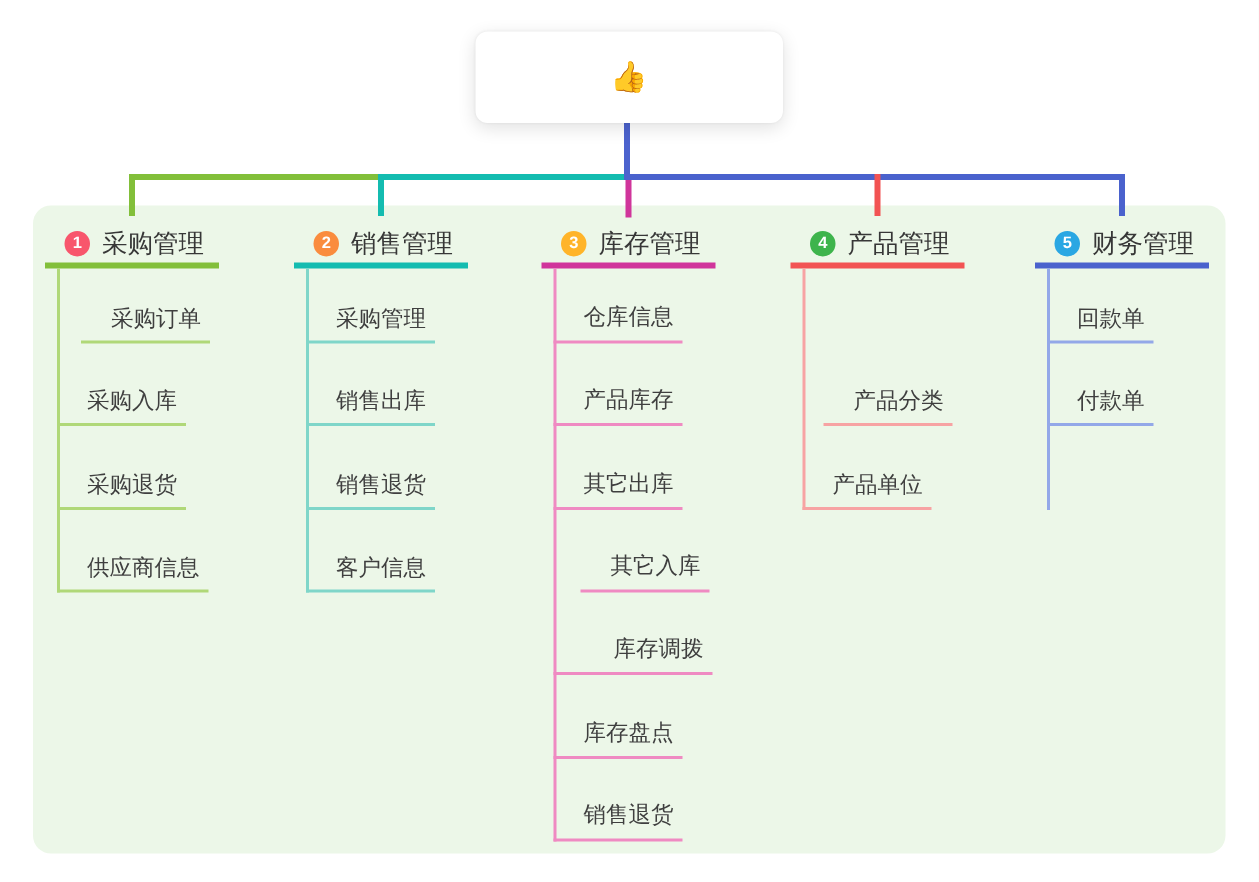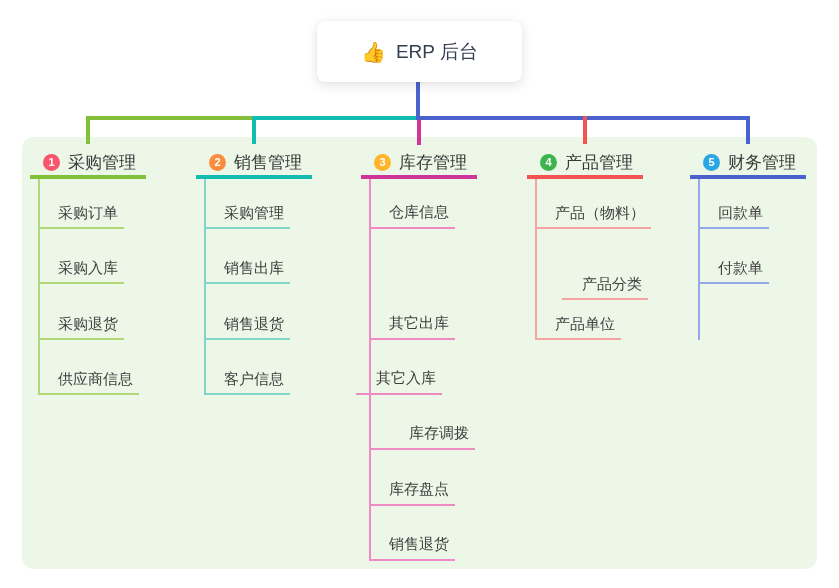--- a/index.html
+++ b/index.html
@@ -58,30 +58,29 @@
   <div class="line c4-main" style="left:417px;top:116px;width:168px;height:4px;"></div>
   <div class="line c5-main" style="left:417px;top:116px;width:333px;height:4px;"></div>
   <div class="line c1-main" style="left:86px;top:116px;width:4px;height:28px;"></div>
   <div class="line c2-main" style="left:252px;top:116px;width:4px;height:28px;"></div>
   <div class="line c4-main" style="left:583px;top:116px;width:4px;height:28px;"></div>
   <div class="line c5-main" style="left:746px;top:116px;width:4px;height:28px;"></div>
   <div class="line root-line" style="left:416px;top:82px;width:4px;height:38px;"></div>
 
   <div class="root-node">
     <span class="root-icon">👍</span>
-    <span>ERP 后台</span>
   </div>
 
   <div class="branch-title" style="left:43px;">
     <span class="badge c1-badge">1</span>
     <span>采购管理</span>
   </div>
   <div class="title-underline c1-main" style="left:30px;"></div>
   <div class="vline c1-child" style="left:38px;height:216px;background:#b0d878;"></div>
-  <div class="child c1-child" style="left:38px;top:202px;">采购订单</div>
+  <div class="child c1-child" style="left:54px;top:202px;">采购订单</div>
   <div class="child c1-child" style="left:38px;top:257px;">采购入库</div>
   <div class="child c1-child" style="left:38px;top:313px;">采购退货</div>
   <div class="child c1-child" style="left:38px;top:368px;">供应商信息</div>
 
   <div class="branch-title" style="left:209px;">
     <span class="badge c2-badge">2</span>
     <span>销售管理</span>
   </div>
   <div class="title-underline c2-main" style="left:196px;"></div>
   <div class="vline" style="left:204px;height:216px;background:#7fd6c9;"></div>
@@ -90,34 +89,34 @@
   <div class="child c2-child" style="left:204px;top:313px;">销售退货</div>
   <div class="child c2-child" style="left:204px;top:368px;">客户信息</div>
 
   <div class="branch-title" style="left:374px;">
     <span class="badge c3-badge">3</span>
     <span>库存管理</span>
   </div>
   <div class="title-underline c3-main" style="left:361px;"></div>
   <div class="vline" style="left:369px;height:382px;background:#ef8ac2;"></div>
   <div class="child c3-child" style="left:369px;top:202px;">仓库信息</div>
+  <div class="child c3-child" style="left:369px;top:257px;">产品库存</div>
   <div class="child c3-child" style="left:369px;top:313px;">其它出库</div>
-  <div class="child c3-child" style="left:356px;top:368px;text-align:right;">其它入库</div>
+  <div class="child c3-child" style="left:387px;top:368px;text-align:right;">其它入库</div>
   <div class="child c3-child" style="left:369px;top:423px;padding-left:40px;">库存调拨</div>
   <div class="child c3-child" style="left:369px;top:479px;">库存盘点</div>
   <div class="child c3-child" style="left:369px;top:534px;">销售退货</div>
 
   <div class="branch-title" style="left:540px;">
     <span class="badge c4-badge">4</span>
     <span>产品管理</span>
   </div>
   <div class="title-underline c4-main" style="left:527px;"></div>
   <div class="vline" style="left:535px;height:161px;background:#f7a3a3;"></div>
-  <div class="child c4-child" style="left:535px;top:202px;">产品（物料）</div>
-  <div class="child c4-child" style="left:562px;top:257px;margin-top:16px;">产品分类</div>
+  <div class="child c4-child" style="left:549px;top:257px;">产品分类</div>
   <div class="child c4-child" style="left:535px;top:313px;">产品单位</div>
 
   <div class="branch-title" style="left:703px;">
     <span class="badge c5-badge">5</span>
     <span>财务管理</span>
   </div>
   <div class="title-underline c5-main" style="left:690px;"></div>
   <div class="vline" style="left:698px;height:161px;background:#93a8e8;"></div>
   <div class="child c5-child" style="left:698px;top:202px;">回款单</div>
   <div class="child c5-child" style="left:698px;top:257px;">付款单</div>

